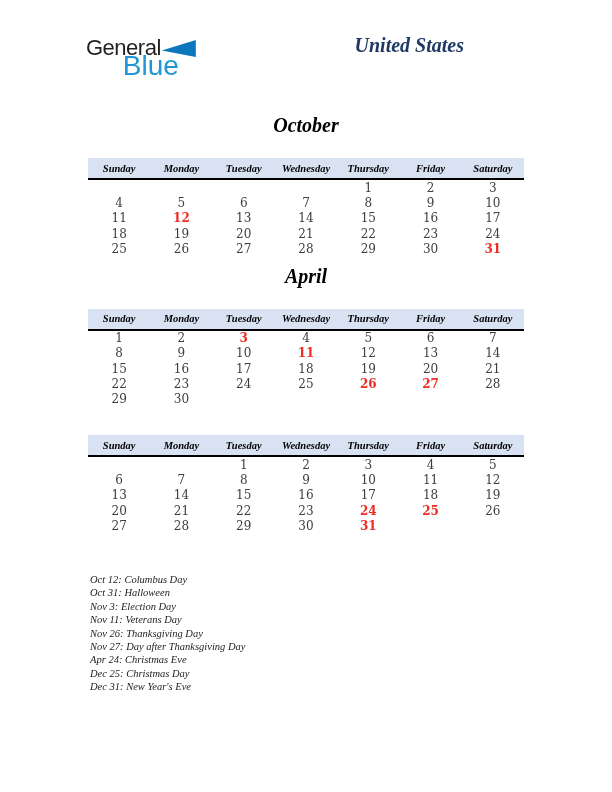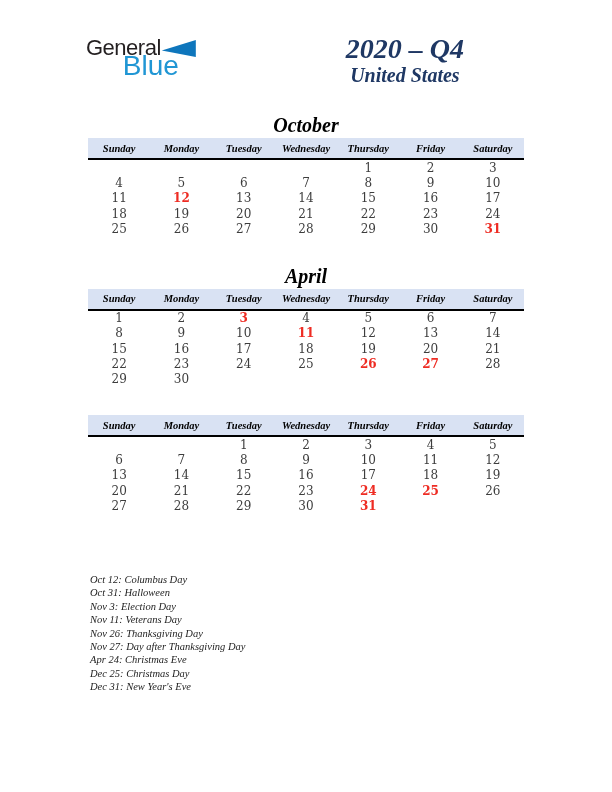--- a/index.html
+++ b/index.html
@@ -38,21 +38,21 @@
   .month-title {
     height:24px; line-height:22px;
     text-align:center;
     font-size:20px; font-weight:bold; font-style:italic;
     color:#000;
   }
   .day-header {
     display:grid; grid-template-columns:repeat(7,1fr);
     background:var(--band,#d9e2f3);
     border-bottom:2.5px solid #000;
-    height:20px; align-items:center;
+    height:20px; align-items:center;margin-top:20px;
   }
   .day-header span {
     text-align:center;
     font-size:10.5px; font-weight:bold; font-style:italic;
     color:#000;
   }
   .week { display:grid; grid-template-columns:repeat(7,1fr); height:15.3px; align-items:center; }
   .week span {
     text-align:center;
     font-size:12px;
@@ -75,21 +75,20 @@
 
   <div class="logo">
     <div class="logo-line1">
       <span>General</span>
       <span class="logo-triangle"></span>
     </div>
     <div class="logo-line2">Blue</div>
   </div>
 
   <div class="title-block">
-    <div class="q-title">2020 – Q4</div>
     <div class="q-subtitle">United States</div>
   </div>
 
   <div id="months">
       <section class="month" style="top: 114px;">
         <div class="month-title">October</div>
         <div class="day-header">
           <span>Sunday</span>
           <span>Monday</span>
           <span>Tuesday</span>

